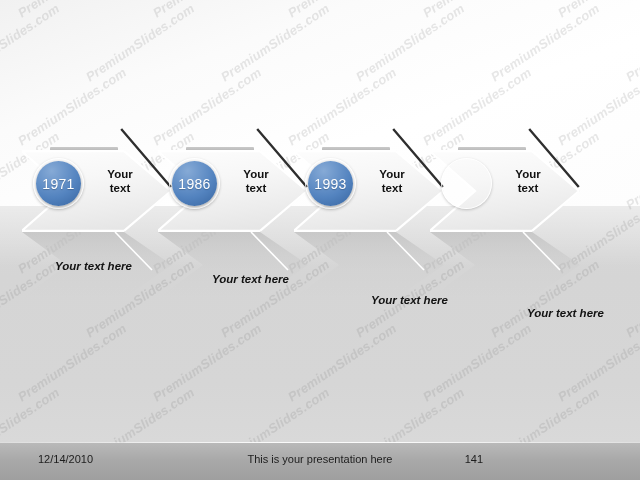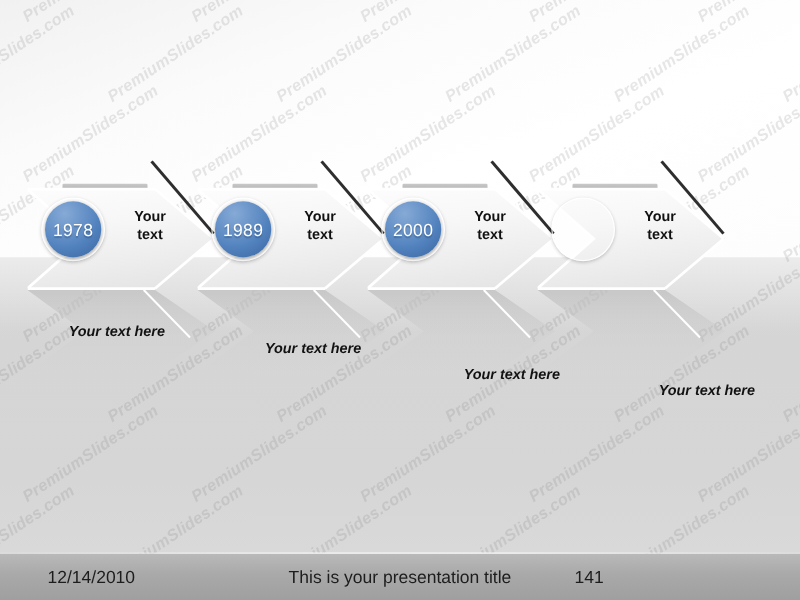--- a/index.html
+++ b/index.html
@@ -161,21 +161,21 @@
   .bottom-label {
     position: absolute;
     font-size: 11.5px;
     font-weight: bold;
     color: #121212;
     white-space: nowrap;
     font-style: italic;
   }
 
   
-  .footer-text { position: absolute; top: 453px; font-size: 14px; color: #1d1d1d; }
+  .footer-text { position: absolute; top: 453px; font-size: 11px; color: #1d1d1d; }
   .footer-date { left: 38px; }
   .footer-title { left: 0; width: 640px; text-align: center; }
   .footer-page { left: 0; width: 520px; text-align: right; padding-right: 37px; box-sizing: border-box; }
 </style>
 </head>
 <body>
 
 <div id="slide">
 
   <div class="bg-upper"></div>
@@ -246,21 +246,21 @@
           </svg>
         </div>
         <div class="chev-accent">
           <svg width="200" height="120" viewBox="0 0 200 120">
             <path d="M100 2 L148 58" stroke="#2e2e2e" stroke-width="2.4" stroke-linecap="square"></path>
           </svg>
         </div>
       </div>
       <div class="year-ring" style="left: 33px;"></div>
       <div class="year-circle" style="left: 36px;">
-        <span class="year-label">1978</span>
+        <span class="year-label">1971</span>
       </div>
       <div class="inner-text" style="left: 92px;">
         <div>Your</div>
         <div>text</div>
       </div>
       <div class="chev-unit" style="left: 158px;">
         <div class="chev-topbar"></div>
         <div class="chev-body"></div>
         <div class="chev-refl"></div>
         <div class="chev-outline">
@@ -269,21 +269,21 @@
           </svg>
         </div>
         <div class="chev-accent">
           <svg width="200" height="120" viewBox="0 0 200 120">
             <path d="M100 2 L148 58" stroke="#2e2e2e" stroke-width="2.4" stroke-linecap="square"></path>
           </svg>
         </div>
       </div>
       <div class="year-ring" style="left: 169px;"></div>
       <div class="year-circle" style="left: 172px;">
-        <span class="year-label">1989</span>
+        <span class="year-label">1986</span>
       </div>
       <div class="inner-text" style="left: 228px;">
         <div>Your</div>
         <div>text</div>
       </div>
       <div class="chev-unit" style="left: 294px;">
         <div class="chev-topbar"></div>
         <div class="chev-body"></div>
         <div class="chev-refl"></div>
         <div class="chev-outline">
@@ -292,21 +292,21 @@
           </svg>
         </div>
         <div class="chev-accent">
           <svg width="200" height="120" viewBox="0 0 200 120">
             <path d="M100 2 L148 58" stroke="#2e2e2e" stroke-width="2.4" stroke-linecap="square"></path>
           </svg>
         </div>
       </div>
       <div class="year-ring" style="left: 305px;"></div>
       <div class="year-circle" style="left: 308px;">
-        <span class="year-label">2000</span>
+        <span class="year-label">1993</span>
       </div>
       <div class="inner-text" style="left: 364px;">
         <div>Your</div>
         <div>text</div>
       </div>
       <div class="chev-unit" style="left: 430px;">
         <div class="chev-topbar"></div>
         <div class="chev-body"></div>
         <div class="chev-refl"></div>
         <div class="chev-outline">
@@ -339,16 +339,16 @@
   <div id="captions">
       <div class="bottom-label" style="left: 55px; top: 260px;">Your text here</div>
       <div class="bottom-label" style="left: 212px; top: 273px;">Your text here</div>
       <div class="bottom-label" style="left: 371px; top: 294px;">Your text here</div>
       <div class="bottom-label" style="left: 527px; top: 307px;">Your text here</div>
     </div>
 
   <div class="footer-topline"></div>
   <div class="footer-band"></div>
   <div class="footer-text footer-date">12/14/2010</div>
-  <div class="footer-text footer-title">This is your presentation title</div>
+  <div class="footer-text footer-title">This is your presentation here</div>
   <div class="footer-text footer-page">141</div>
 
 </div>
 
 </body></html>

